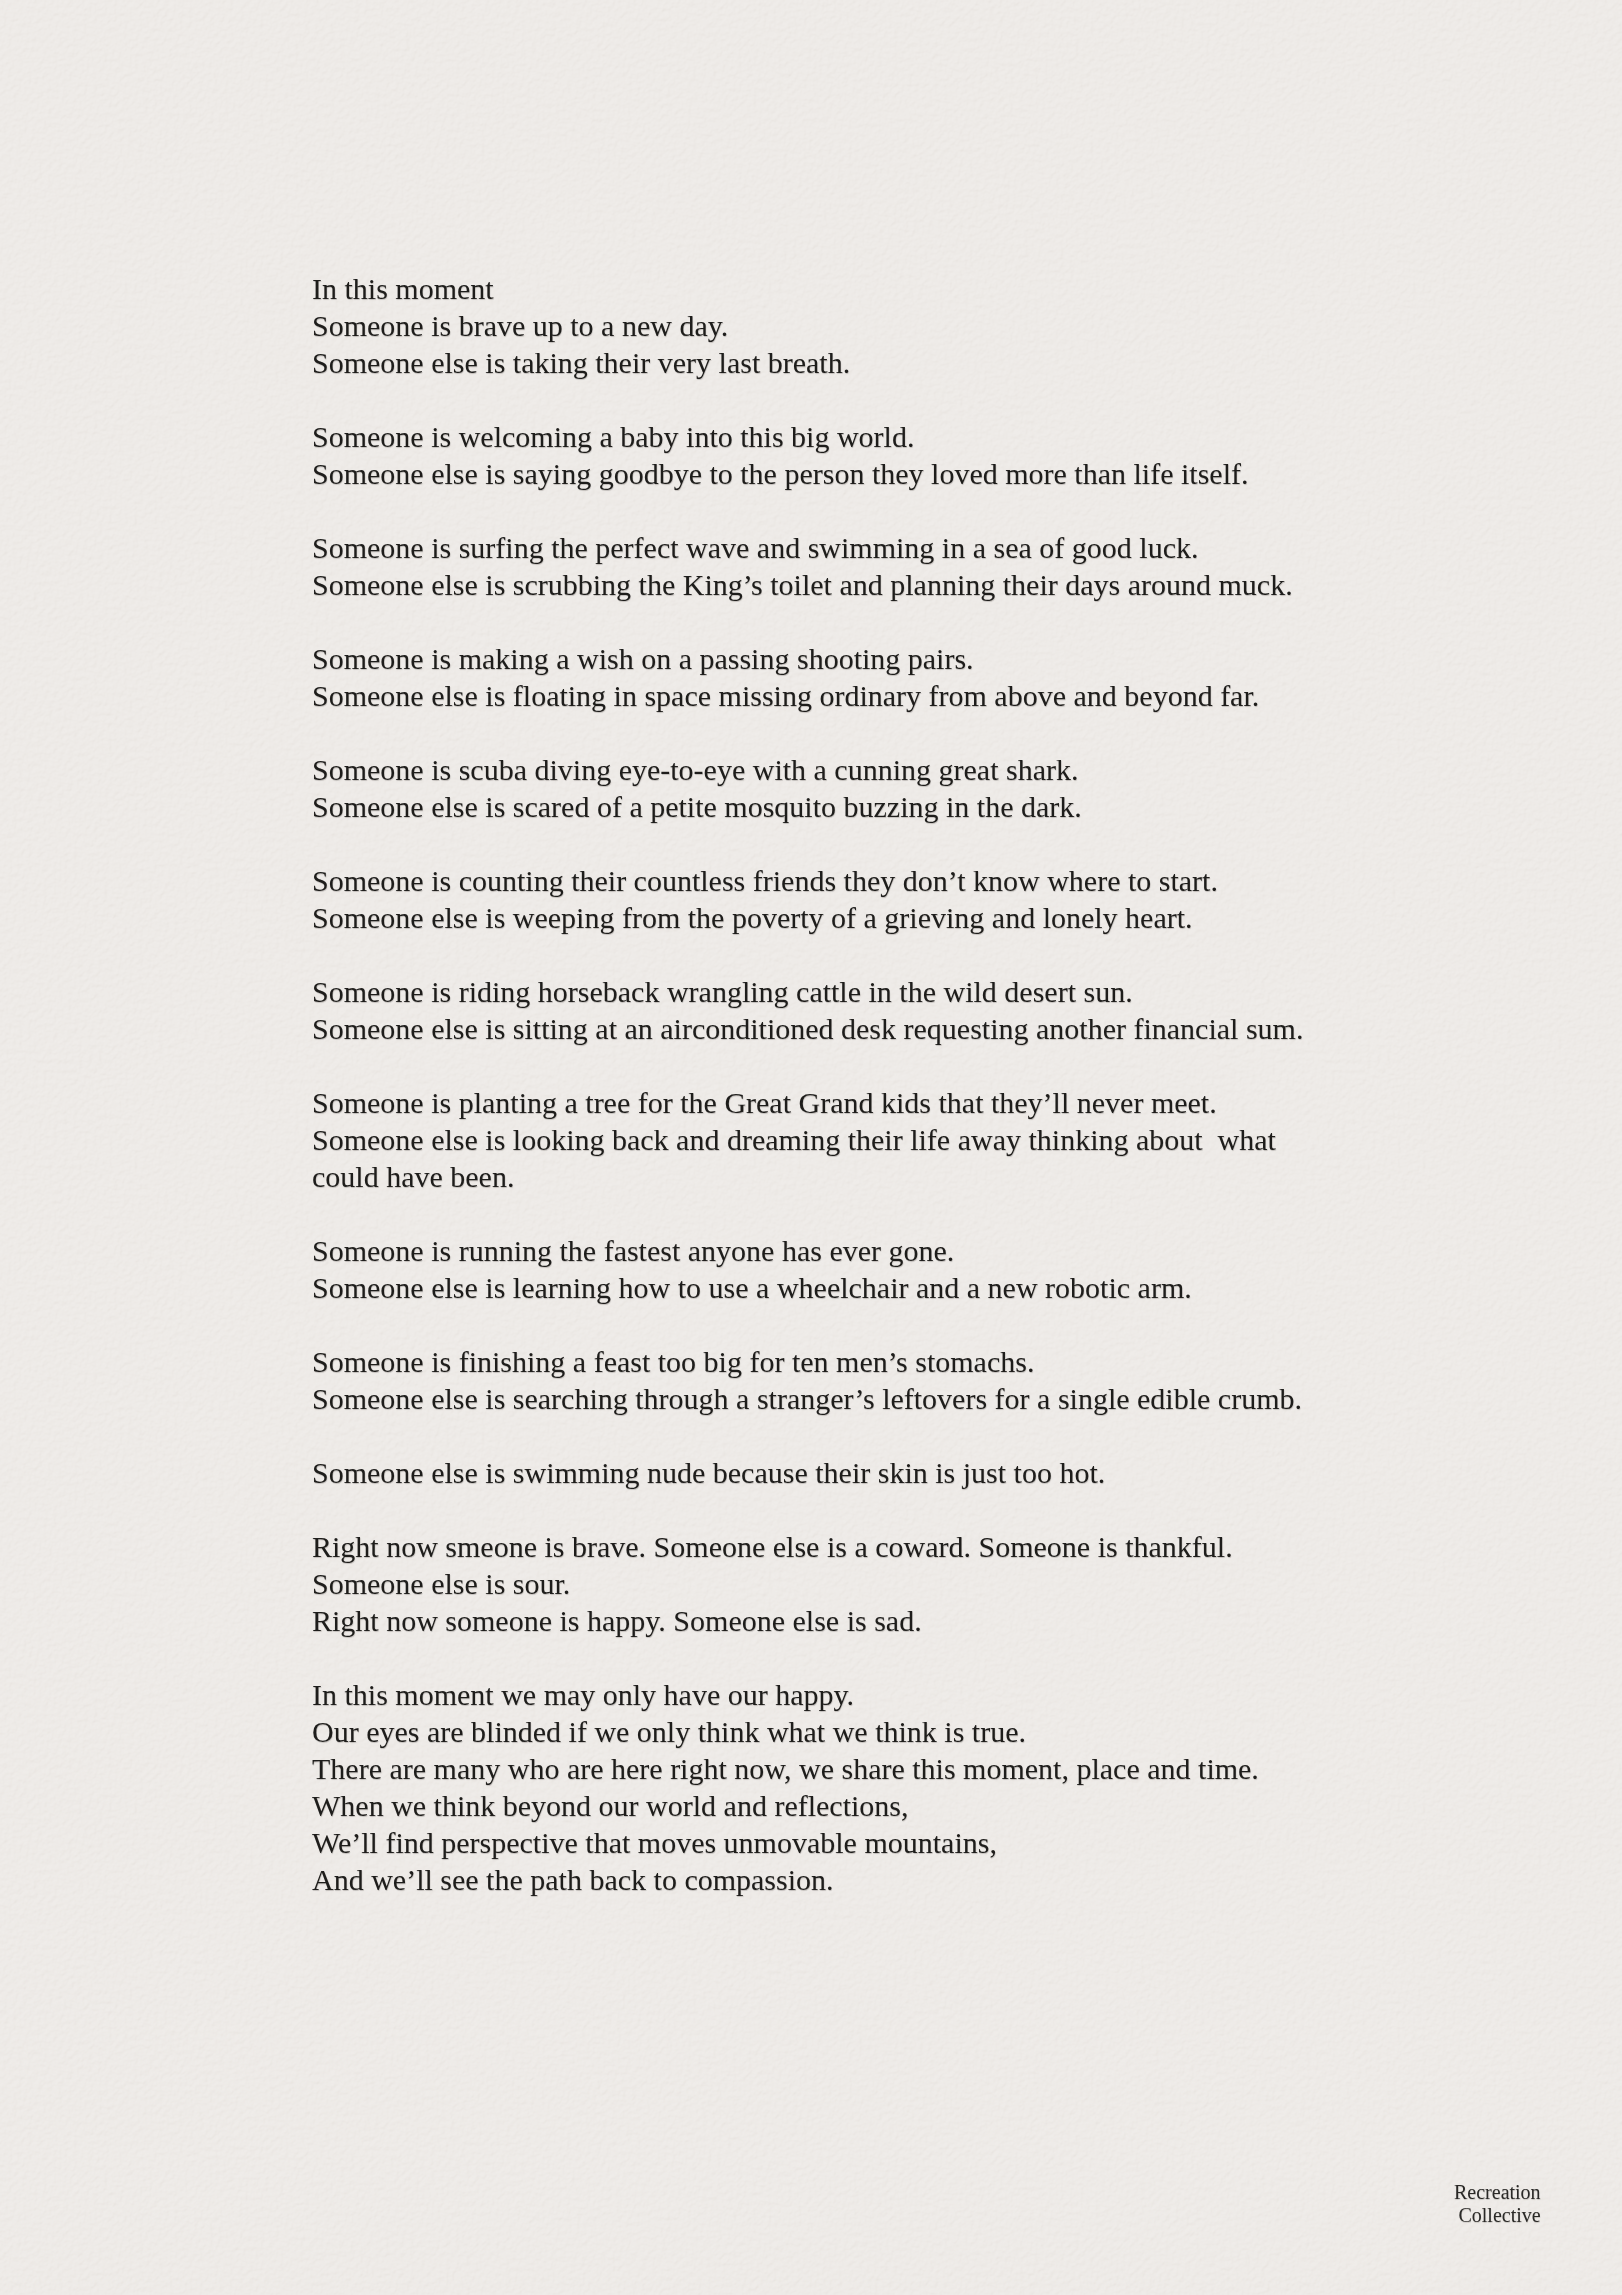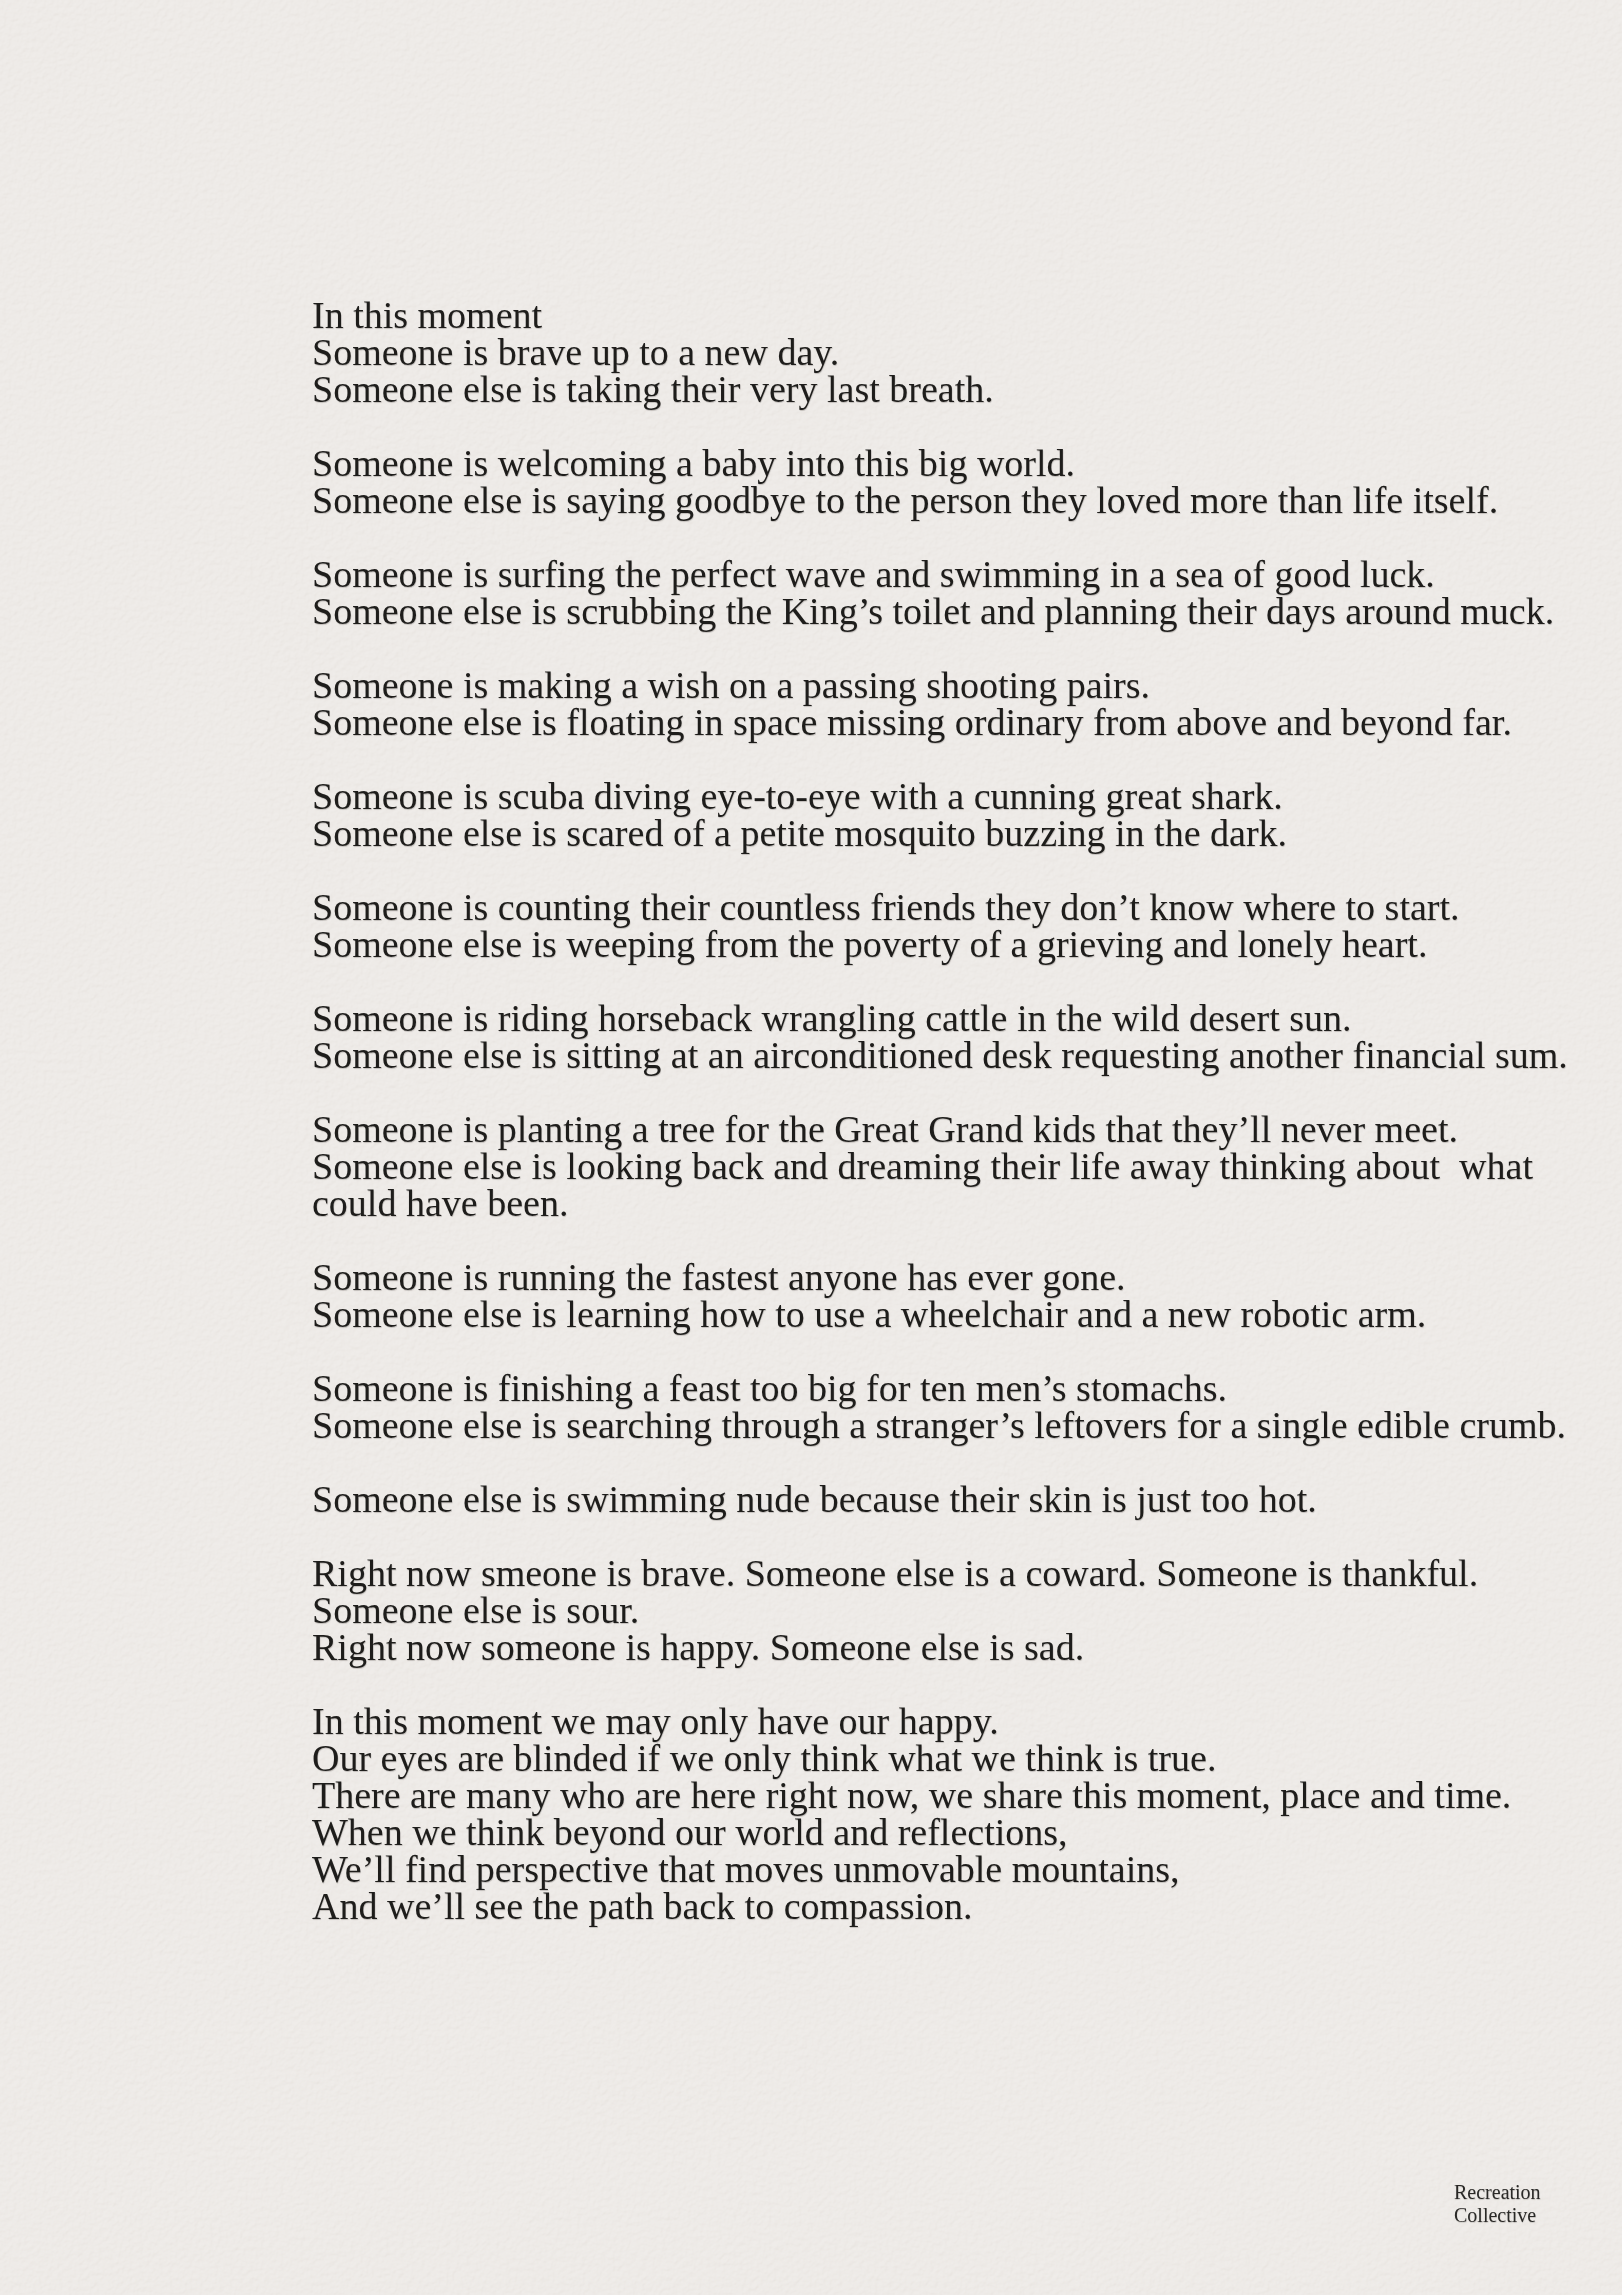--- a/index.html
+++ b/index.html
@@ -19,24 +19,23 @@
     mix-blend-mode: soft-light;
     opacity: 0.95;
     pointer-events: none;
   }
   .poem {
     position: absolute;
     left: 312px;
     top: 270px;
     width: 1283px;
     font-family: "Liberation Serif", "DejaVu Serif", serif;
-    font-size: 38px;
+    font-size: 30px;
     line-height: 37px;
     color: #1e1d1b;
-    margin-top: 27px;
   }
   .stanza {
     margin: 0 0 37px 0;
   }
   .stanza:last-child {
     margin-bottom: 0;
   }
   .line {
     white-space: pre; 
     text-shadow: 0.5px 0.6px 0.7px rgba(95, 90, 85, 0.30);
@@ -46,20 +45,21 @@
     left: 1454px;
     top: 2181px;
     font-family: "Liberation Serif", "DejaVu Serif", serif;
     font-size: 20px;
     line-height: 23px;
     color: #2a2927;
   }
   .footer-line {
     white-space: pre;
     text-shadow: 0.3px 0.5px 0.7px rgba(95, 90, 85, 0.25);
+    text-align: right;
   }
 </style>
 </head>
 <body style="background: rgb(233, 229, 225);">
 
 <svg class="paper-texture" width="1623" height="2295" viewBox="0 0 2480 3508" xmlns="http://www.w3.org/2000/svg">
   <filter id="paperFilter" x="0" y="0" width="100%" height="100%">
     <feTurbulence type="fractalNoise" baseFrequency="0.13" numOctaves="3" seed="7" result="n"></feTurbulence>
     <feDiffuseLighting in="n" lighting-color="#c7c7c7" surfaceScale="2.4" diffuseConstant="1.05">
       <feDistantLight azimuth="235" elevation="55"></feDistantLight>

